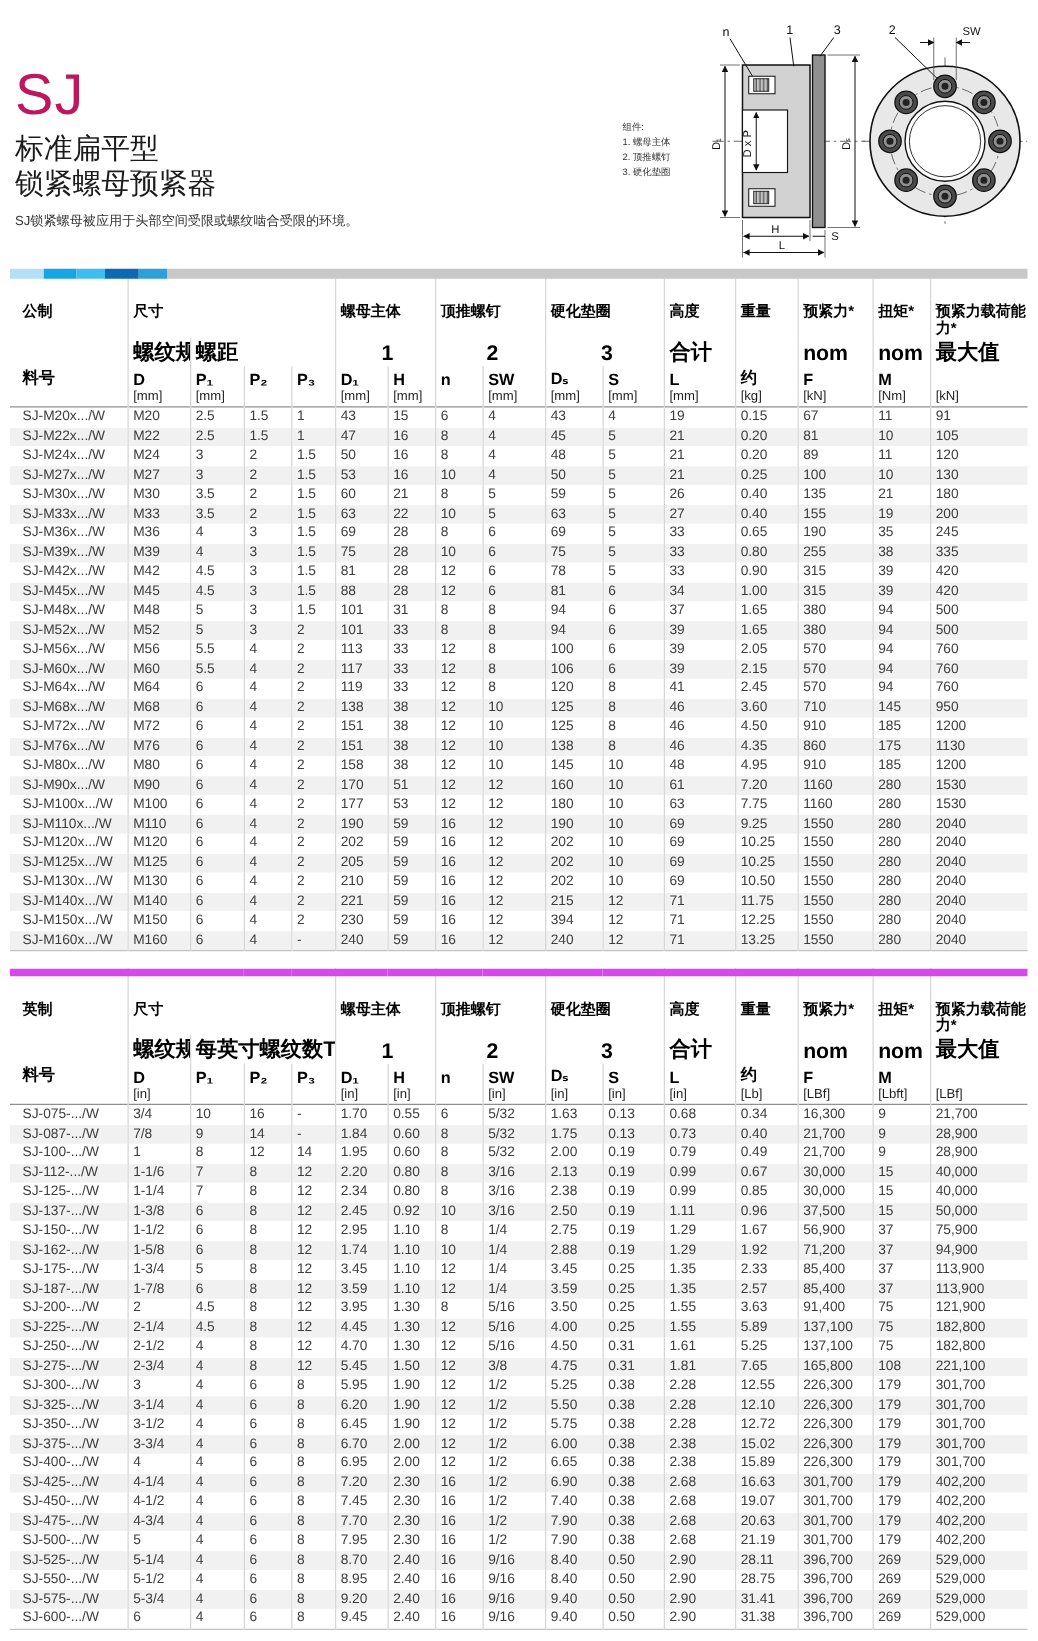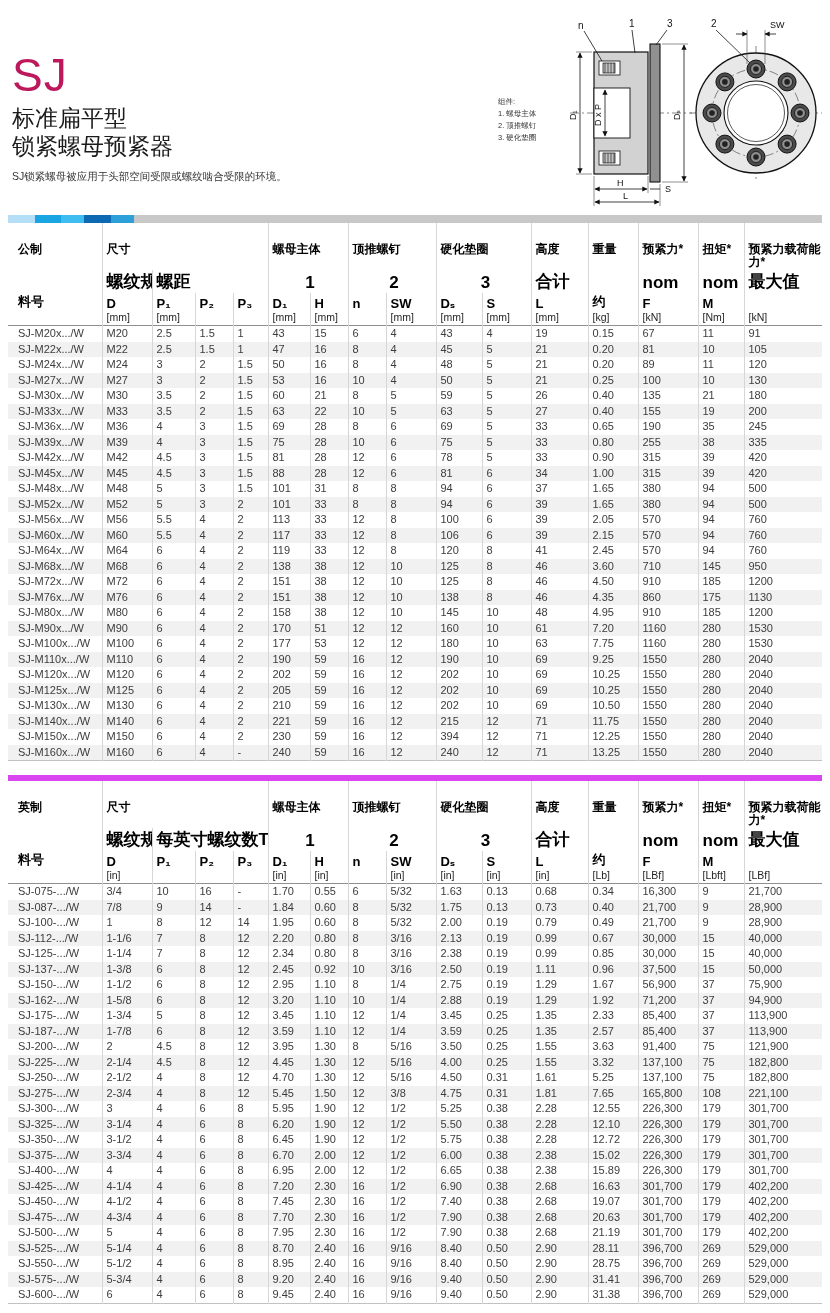--- a/index.html
+++ b/index.html
@@ -982,21 +982,21 @@
           <td>56,900</td>
           <td>37</td>
           <td>75,900</td>
         </tr>
         <tr>
           <td>SJ-162-.../W</td>
           <td>1-5/8</td>
           <td>6</td>
           <td>8</td>
           <td>12</td>
-          <td>3.20</td>
+          <td>1.74</td>
           <td>1.10</td>
           <td>10</td>
           <td>1/4</td>
           <td>2.88</td>
           <td>0.19</td>
           <td>1.29</td>
           <td>1.92</td>
           <td>71,200</td>
           <td>37</td>
           <td>94,900</td>
@@ -1061,21 +1061,21 @@
           <td>4.5</td>
           <td>8</td>
           <td>12</td>
           <td>4.45</td>
           <td>1.30</td>
           <td>12</td>
           <td>5/16</td>
           <td>4.00</td>
           <td>0.25</td>
           <td>1.55</td>
-          <td>3.32</td>
+          <td>5.89</td>
           <td>137,100</td>
           <td>75</td>
           <td>182,800</td>
         </tr>
         <tr>
           <td>SJ-250-.../W</td>
           <td>2-1/2</td>
           <td>4</td>
           <td>8</td>
           <td>12</td>

